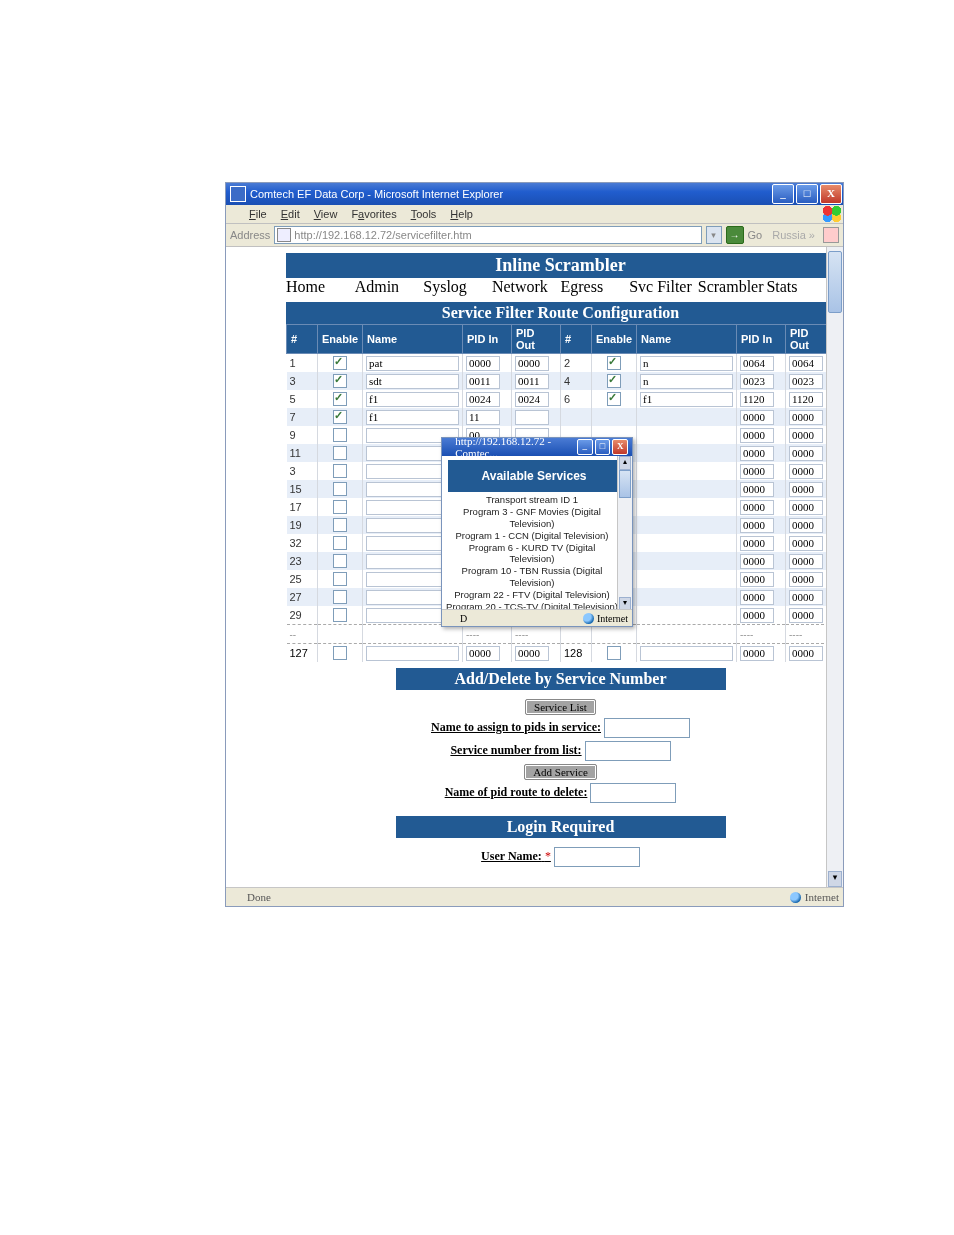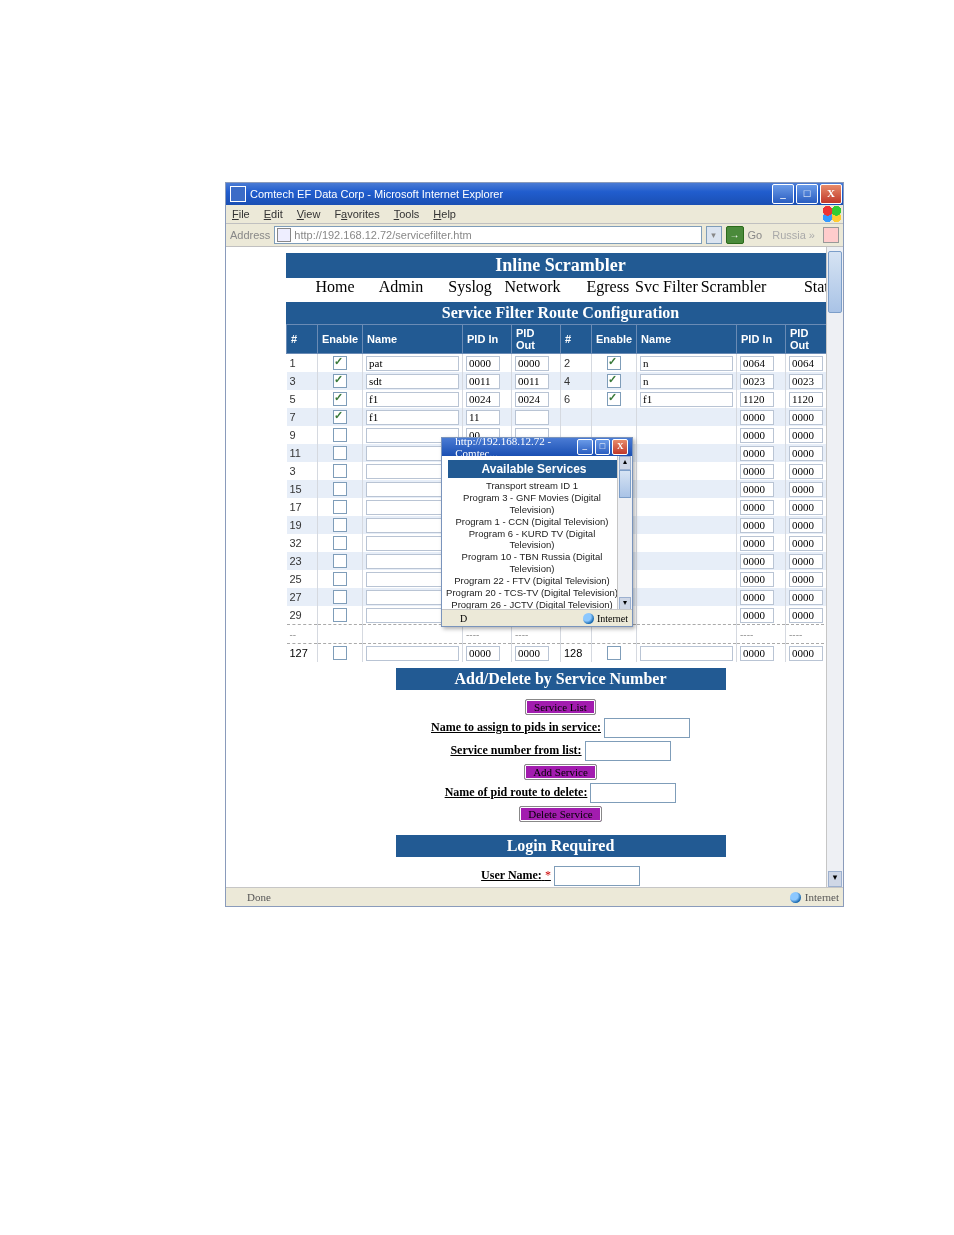--- a/index.html
+++ b/index.html
@@ -5,40 +5,40 @@
   body { margin:0; font-family: "Times New Roman", serif; background:#fff; }
   .outer-wrap { width:954px; height:1235px; position:relative; }
   .browser-window { position:absolute; left:225px; top:182px; width:617px; border:1px solid #8a9bbb; background:#ece9d8; }
   .titlebar { height:22px; background:linear-gradient(#4a7bd4,#215dce 40%,#1a4fb3); color:#fff; display:flex; align-items:center; font:11px Tahoma,sans-serif; padding-left:4px; }
   .titlebar .ie-icon { width:14px; height:14px; background:#3b6cc7; border:1px solid #fff; margin-right:4px; display:inline-block; }
   .titlebar .spacer { flex:1; }
   .win-btns { display:flex; }
   .win-btn { width:20px; height:18px; margin:2px 1px; border:1px solid #fff; border-radius:2px; font:bold 11px Tahoma; color:#fff; text-align:center; line-height:16px; }
   .win-btn.min, .win-btn.max { background:linear-gradient(#6a9be8,#2a5dc0); }
   .win-btn.close { background:linear-gradient(#e88b6a,#c0382a); }
-  .menubar { height:18px; background:#ece9d8; font:11px Tahoma,sans-serif; color:#333; display:flex; align-items:center; padding-left:6px; gap:14px; border-bottom:1px solid #c0c0c0; }
+  .menubar { height:18px; background:#ece9d8; font:11px Tahoma,sans-serif; color:#333; display:flex; align-items:center; padding-left:23px; gap:14px; border-bottom:1px solid #c0c0c0; }
   .menubar span u { text-decoration:underline; }
   .win-logo { margin-left:auto; width:22px; height:16px; background:
      radial-gradient(circle at 30% 30%, #e33 0 25%, transparent 26%),
      radial-gradient(circle at 70% 30%, #3c3 0 25%, transparent 26%),
      radial-gradient(circle at 30% 70%, #39f 0 25%, transparent 26%),
      radial-gradient(circle at 70% 70%, #fc3 0 25%, transparent 26%); }
   .addrbar { height:22px; display:flex; align-items:center; font:11px Tahoma,sans-serif; color:#888; padding:0 4px; border-bottom:1px solid #c0c0c0; gap:4px;justify-content:flex-end; }
   .addrbar .lbl { }
   .addrbar .urlbox { flex:1; background:#fff; border:1px solid #7f9db9; height:16px; display:flex; align-items:center; padding:0 2px; color:#888; }
   .addrbar .urlbox .pgicon { width:12px; height:12px; border:1px solid #888; margin-right:3px; background:#eef; }
   .dd-arrow { width:14px; height:16px; border:1px solid #7f9db9; background:#dbe4f0; text-align:center; font-size:9px; line-height:16px; }
   .go-btn { width:16px; height:16px; background:#4a8a3a; border:1px solid #2a6a1a; color:#fff; font-size:10px; text-align:center; line-height:15px; border-radius:2px; }
   .content { height:640px; overflow:hidden; position:relative; background:#fff; }
   .content-scroll { position:absolute; right:0; top:0; bottom:0; width:16px; background:#eef0f4; border-left:1px solid #c6c6c6; }
   .content-scroll .thumb { position:absolute; left:1px; right:1px; top:4px; height:60px; background:linear-gradient(#d6e3f3,#a9c3e6); border:1px solid #7c9ec9; border-radius:2px; }
   .content-scroll .arrow-down { position:absolute; bottom:0; left:1px; right:1px; height:14px; background:#cfd7e6; border:1px solid #9cb0cf; font-size:9px; text-align:center; }
   .page { padding:0 8px 0 60px; }
   .banner { background:#225a93; color:#fff; text-align:center; font-weight:bold; font-size:18px; padding:2px 0; margin-top:6px; }
-  .navcell { display:table-cell;text-align:right; }
+  .navcell { display:table-cell; }
   .navrow { display:table; width:100%; table-layout:fixed; }
   .section-title { background:#225a93; color:#fff; text-align:center; font-weight:bold; font-size:16px; padding:2px 0; margin-top:6px; }
   table.grid { border-collapse:collapse; width:100%; font:11px Tahoma,sans-serif; }
   table.grid th { background:#225a93; color:#fff; font-weight:bold; text-align:left; padding:2px 4px; border:1px solid #6a8bb5; font-size:11px; }
   table.grid td { padding:1px 3px; border-right:1px solid #d5d9e0; height:16px; vertical-align:middle; }
   table.grid tr.odd { background:#e7eef8; }
   table.grid tr.even { background:#fff; }
   table.grid input[type=text] { width:100%; box-sizing:border-box; height:15px; border:1px solid #b9c4d4; font:11px Tahoma; padding:0 2px; background:#fff; }
   table.grid input.pid { width:34px; }
   .chk { width:12px; height:12px; border:1px solid #7f9db9; display:inline-block; background:#fff; position:relative; vertical-align:middle; }
@@ -52,31 +52,31 @@
   .popup { position:absolute; left:215px; top:190px; width:190px; border:1px solid #7a94bc; background:#fff; box-shadow:2px 2px 4px rgba(0,0,0,.3); font-family:Tahoma,sans-serif; }
   .popup .ptitle { height:18px; background:linear-gradient(#4a7bd4,#1a4fb3); color:#fff; font:11px Tahoma; display:flex; align-items:center; padding:0 3px; }
   .popup .ptitle .ie-icon { width:12px; height:12px; }
   .popup .ptitle .spacer{flex:1;}
   .popup .win-btn { width:16px; height:14px; font-size:9px; line-height:13px; }
   .popup-body { padding:0; height:170px; overflow:hidden; position:relative; }
   .popup-body .pscroll { position:absolute; right:0; top:0; bottom:16px; width:14px; background:#eef0f4; border-left:1px solid #c6c6c6; }
   .popup-body .pscroll .thumb { position:absolute; left:1px; right:1px; top:14px; height:26px; background:linear-gradient(#d6e3f3,#a9c3e6); border:1px solid #7c9ec9; }
   .popup-body .pscroll .ar { position:absolute; left:1px; right:1px; height:12px; background:#cfd7e6; border:1px solid #9cb0cf; font-size:8px; text-align:center; }
   .popup-body .pscroll .ar.up{top:0;} .popup-body .pscroll .ar.dn{bottom:-1px;}
-  .avail-head { background:#225a93; color:#fff; font-weight:bold; text-align:center; font-size:12px; padding:2px 0; margin:4px 12px 0 6px; }
+  .avail-head { background:#225a93; color:#fff; font-weight:bold; text-align:center; font-size:12px; padding:9px 0; margin:4px 12px 0 6px; }
   .avail-list { font-size:9.5px; text-align:center; padding:2px 14px 0 4px; line-height:1.25; color:#222; }
   .popup-status { position:absolute; bottom:0; left:0; right:0; height:16px; background:#ece9d8; border-top:1px solid #c6c6c6; display:flex; align-items:center; font:10px Tahoma; }
   .popup-status .ie-icon{width:12px;height:12px;margin:0 3px;}
   .popup-status .zone { margin-left:auto; display:flex; align-items:center; gap:3px; padding-right:4px; }
   .globe { width:11px; height:11px; border-radius:50%; background:radial-gradient(circle at 35% 35%, #8cc8ff 0 40%, #1a6ab0 70%); display:inline-block; }
   .form-area { text-align:center; font:12px "Times New Roman",serif; padding:4px 0; }
   .form-area .row { margin:3px 0; }
   .form-area label { font-weight:bold;text-decoration:underline; }
   .form-area input[type=text], .form-area input[type=password] { width:80px; height:16px; border:1px solid #7f9db9; font:11px Tahoma; vertical-align:middle; }
-  .btn { font:11px Tahoma; background:#a21caf; border:1px solid #888; border-radius:2px; padding:1px 8px; cursor:pointer; box-shadow:inset 0 0 0 1px #fff; }
+  .btn { font:11px Tahoma; background:#a3a3a3; border:1px solid #888; border-radius:2px; padding:1px 8px; cursor:pointer; box-shadow:inset 0 0 0 1px #fff; }
   .statusbar { height:18px; background:#ece9d8; border-top:1px solid #c6c6c6; display:flex; align-items:center; font:11px Tahoma; color:#555; padding:0 4px; }
   .statusbar .ie-icon { width:13px;height:13px;margin-right:4px;}
   .statusbar .zone { margin-left:auto; display:flex; align-items:center; gap:4px; }
   .req { color:#cc0000; font-weight:normal; }
   .small-banner { width:330px; margin:6px auto 2px auto; }
 </style>
 </head>
 <body>
 
 <div class="outer-wrap">
@@ -361,21 +361,20 @@
      </tbody>
           </table>
 
      <div class="section-title small-banner">Add/Delete by Service Number</div>
      <div class="form-area">
        <div class="row"><button class="btn">Service List</button></div>
        <div class="row"><label>Name to assign to pids in service:</label> <input type="text" style=""></div>
        <div class="row"><label>Service number from list:</label> <input type="text" style=""></div>
        <div class="row"><button class="btn">Add Service</button></div>
        <div class="row"><label>Name of pid route to delete:</label> <input type="text" style=""></div>
-       <div class="row"><button class="btn">Delete Service</button></div>
      </div>
 
      <div class="section-title small-banner">Login Required</div>
      <div class="form-area">
        <div class="row"><label><span>User Name:</span> <span class="req">*</span></label> <input type="text" style=""></div>
 
      </div>
    </div>
 
    <div class="popup">

